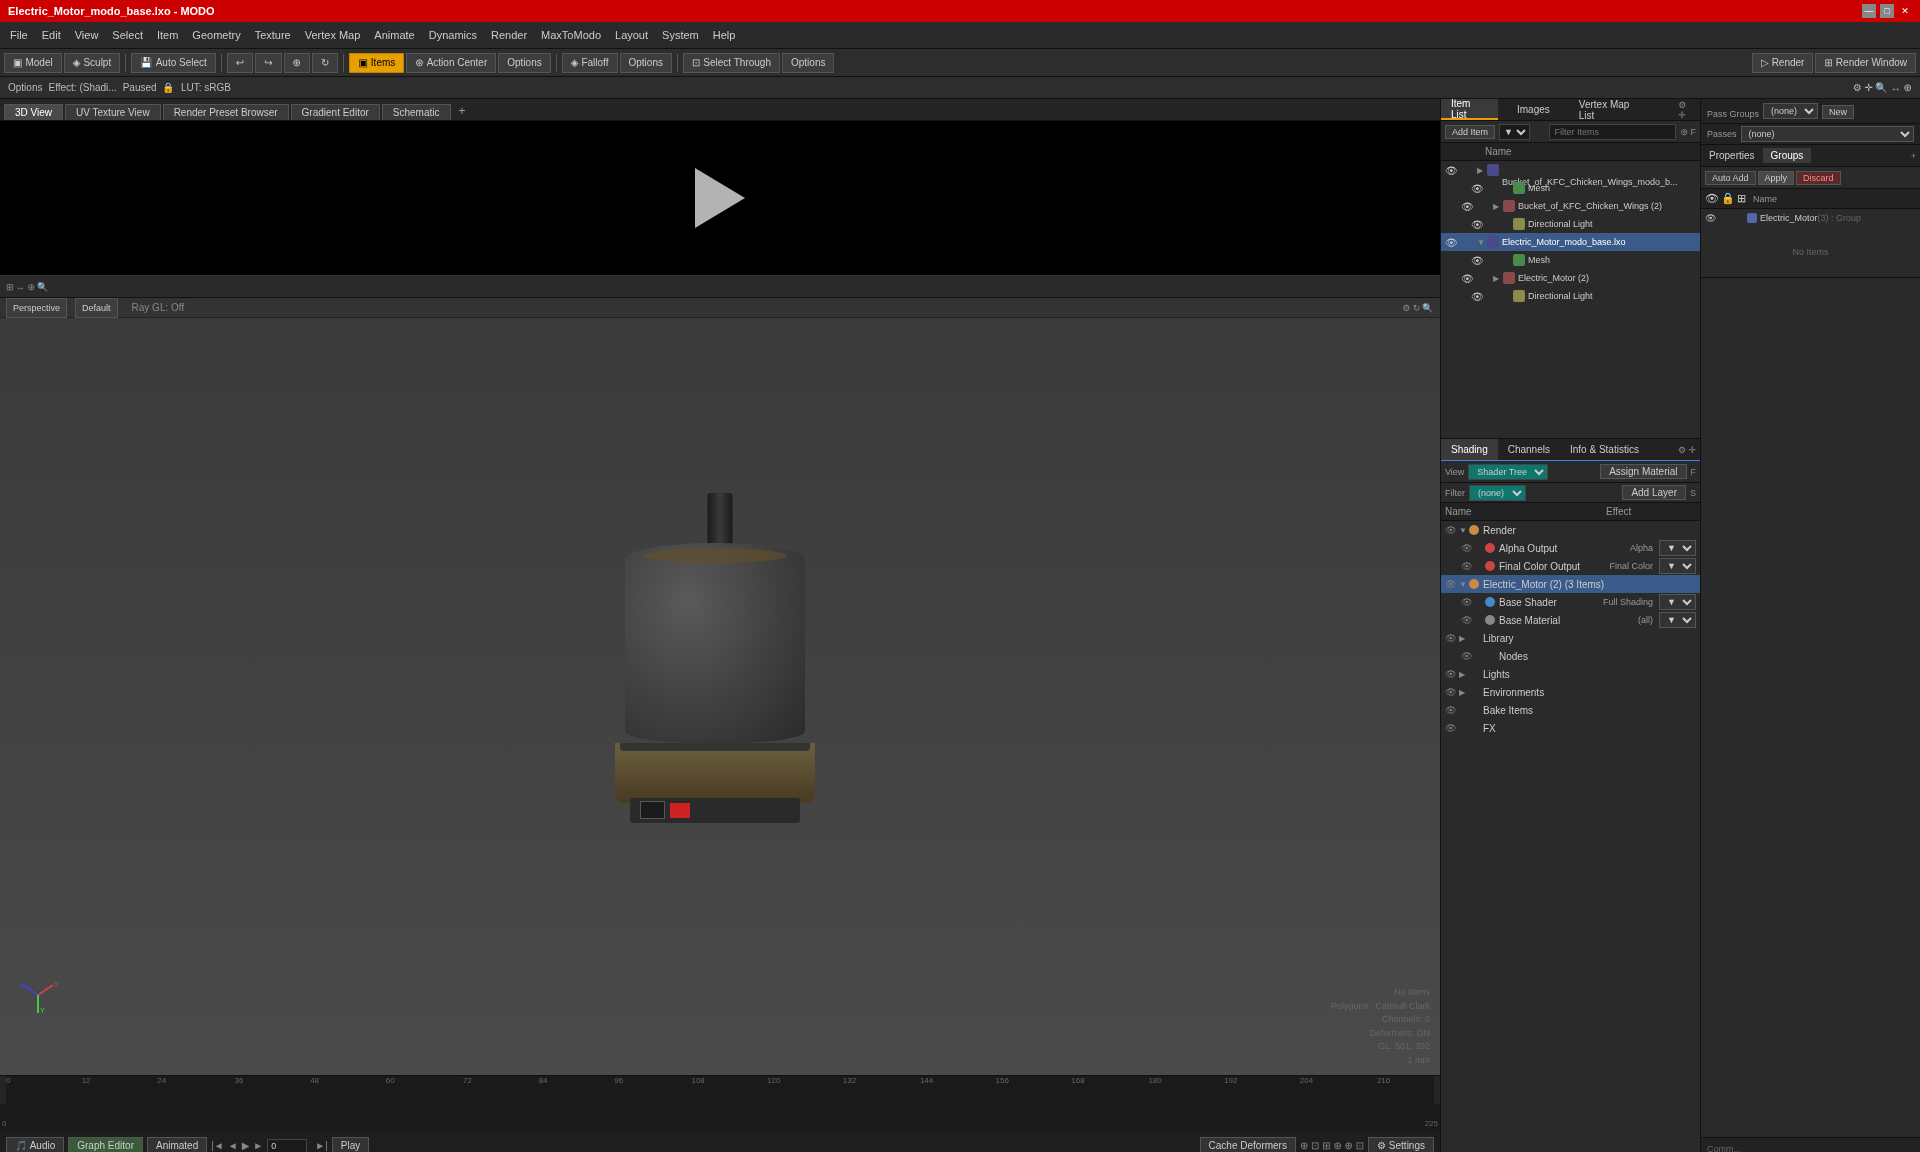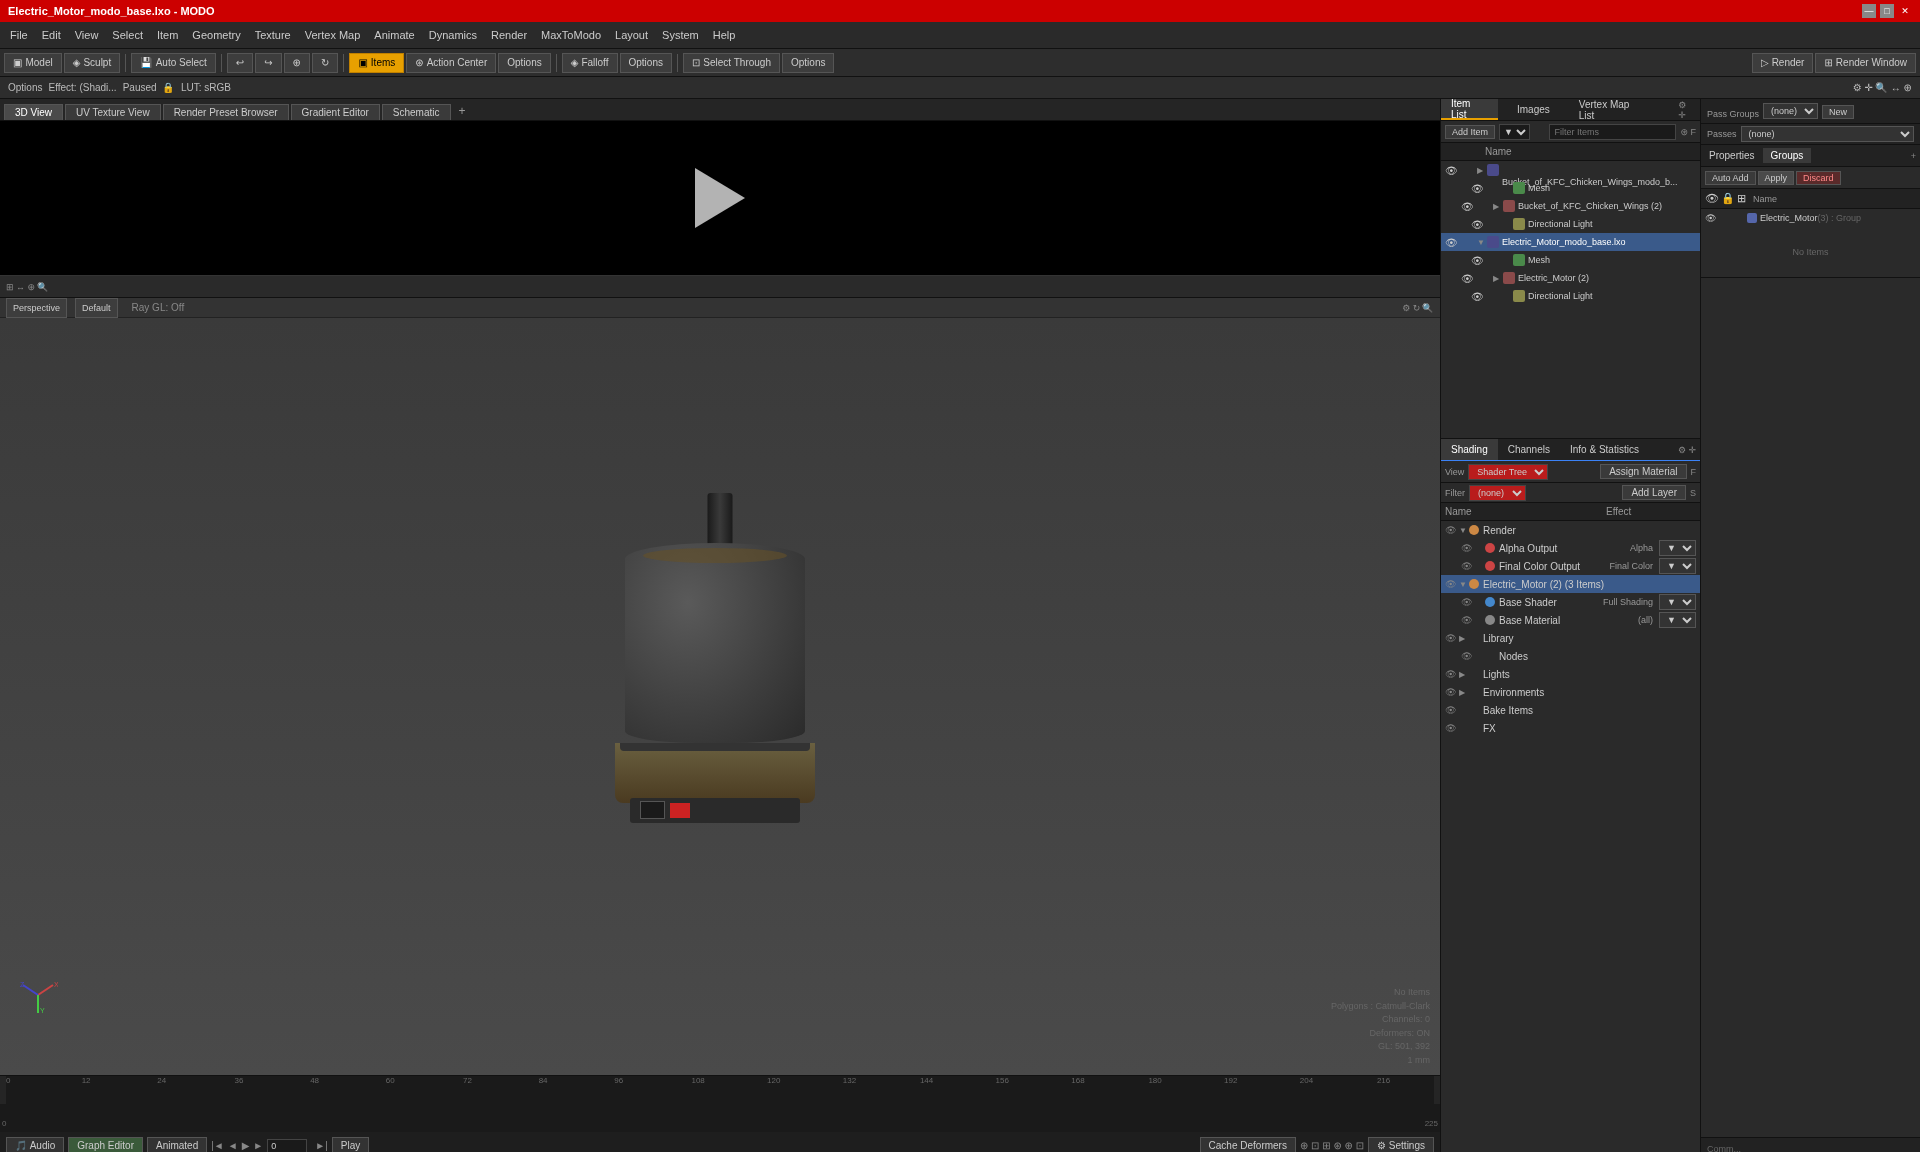--- a/index.html
+++ b/index.html
@@ -76,21 +76,21 @@
     .fr-tab.active { background: #3a3a3a; color: #fff; }
     .pass-dropdown { background: #333; border: 1px solid #555; color: #ccc; font-size: 9px; padding: 1px 3px; }
     .new-btn { background: #3a3a3a; border: 1px solid #555; color: #ccc; padding: 1px 6px; font-size: 9px; cursor: pointer; }
 
     
     #shading-panel { flex: 1; display: flex; flex-direction: column; }
     #shading-tabs { background: #222; height: 22px; display: flex; align-items: center; border-bottom: 1px solid #3b82f6; }
     .shading-tab { color: #ccc; padding: 2px 10px; font-size: 10px; cursor: pointer; height: 100%; display: flex; align-items: center; }
     .shading-tab.active { background: #3a3a3a; color: #fff; }
     #shading-toolbar { background: #2a2a2a; height: 22px; display: flex; align-items: center; padding: 0 4px; gap: 4px; border-bottom: 1px solid #111; }
-    .shading-tb-dropdown { background: #b91c1c; border: 1px solid #444; color: #ccc; font-size: 9px; padding: 1px 4px; height: 16px; }
+    .shading-tb-dropdown { background: #0f766e; border: 1px solid #444; color: #ccc; font-size: 9px; padding: 1px 4px; height: 16px; }
     #shading-header { background: #222; height: 18px; display: flex; align-items: center; padding: 0 4px; font-size: 10px; color: #999; border-bottom: 1px solid #111; gap: 8px; }
     #shading-content { flex: 1; overflow-y: auto; background: #2a2a2a; }
     .shading-item { display: flex; align-items: center; padding: 1px 4px; height: 18px; cursor: pointer; font-size: 10px; }
     .shading-item.selected { background: #3a5a8a; }
     .s-icon { width: 10px; height: 10px; border-radius: 50%; margin-right: 4px; }
     .s-icon-red { background: #cc4444; }
     .s-icon-orange { background: #cc8844; }
     .s-icon-blue { background: #4488cc; }
     .s-icon-gray { background: #888; }
     .eff-dropdown { background: #333; border: 1px solid #555; color: #ccc; font-size: 9px; padding: 1px 3px; margin-left: 4px; }

